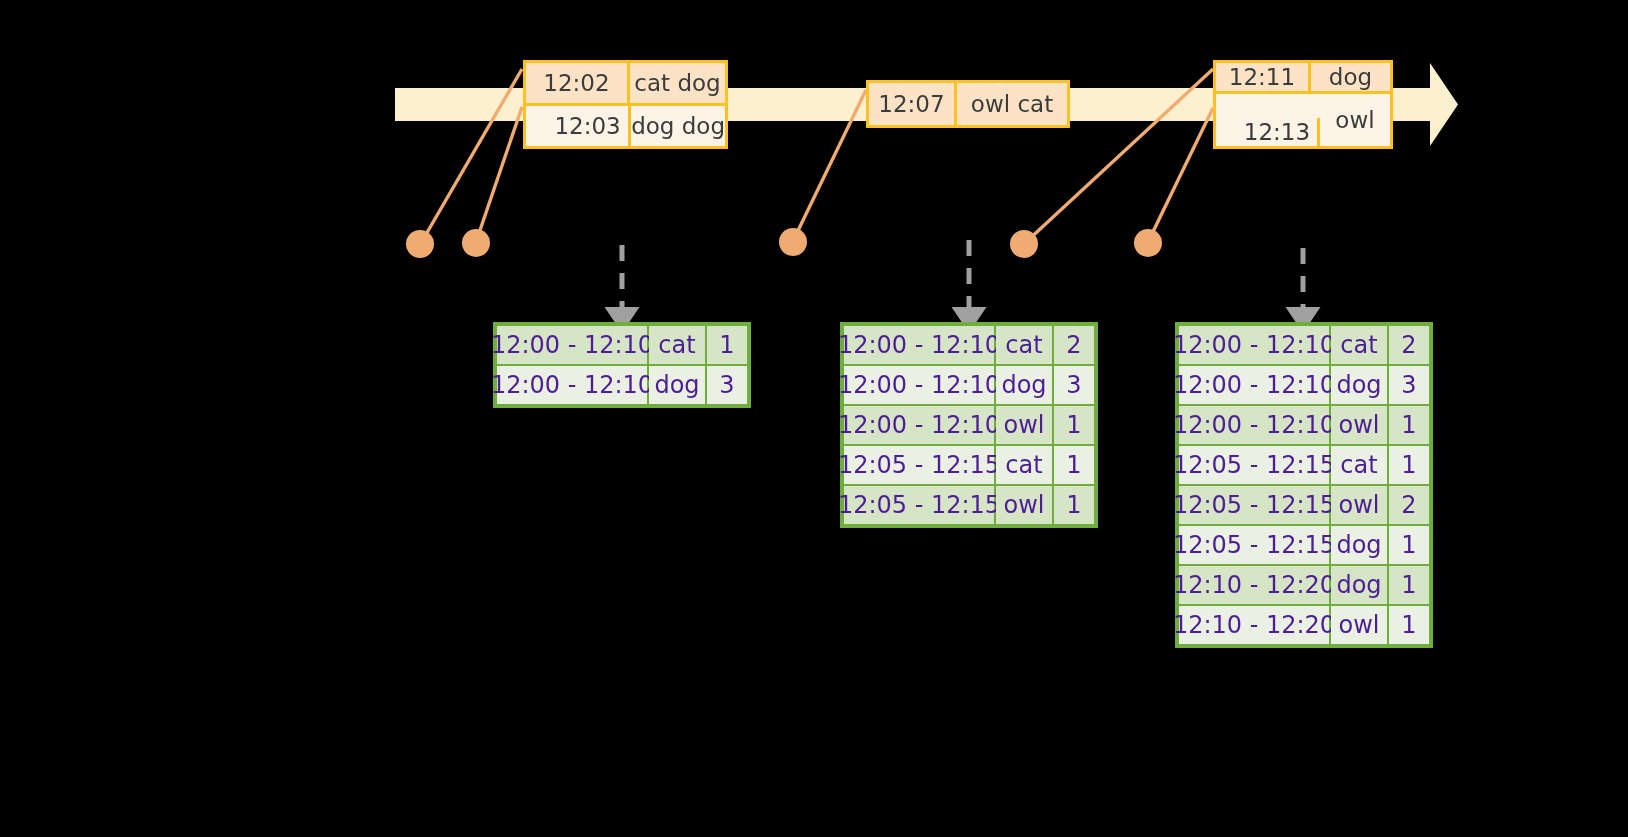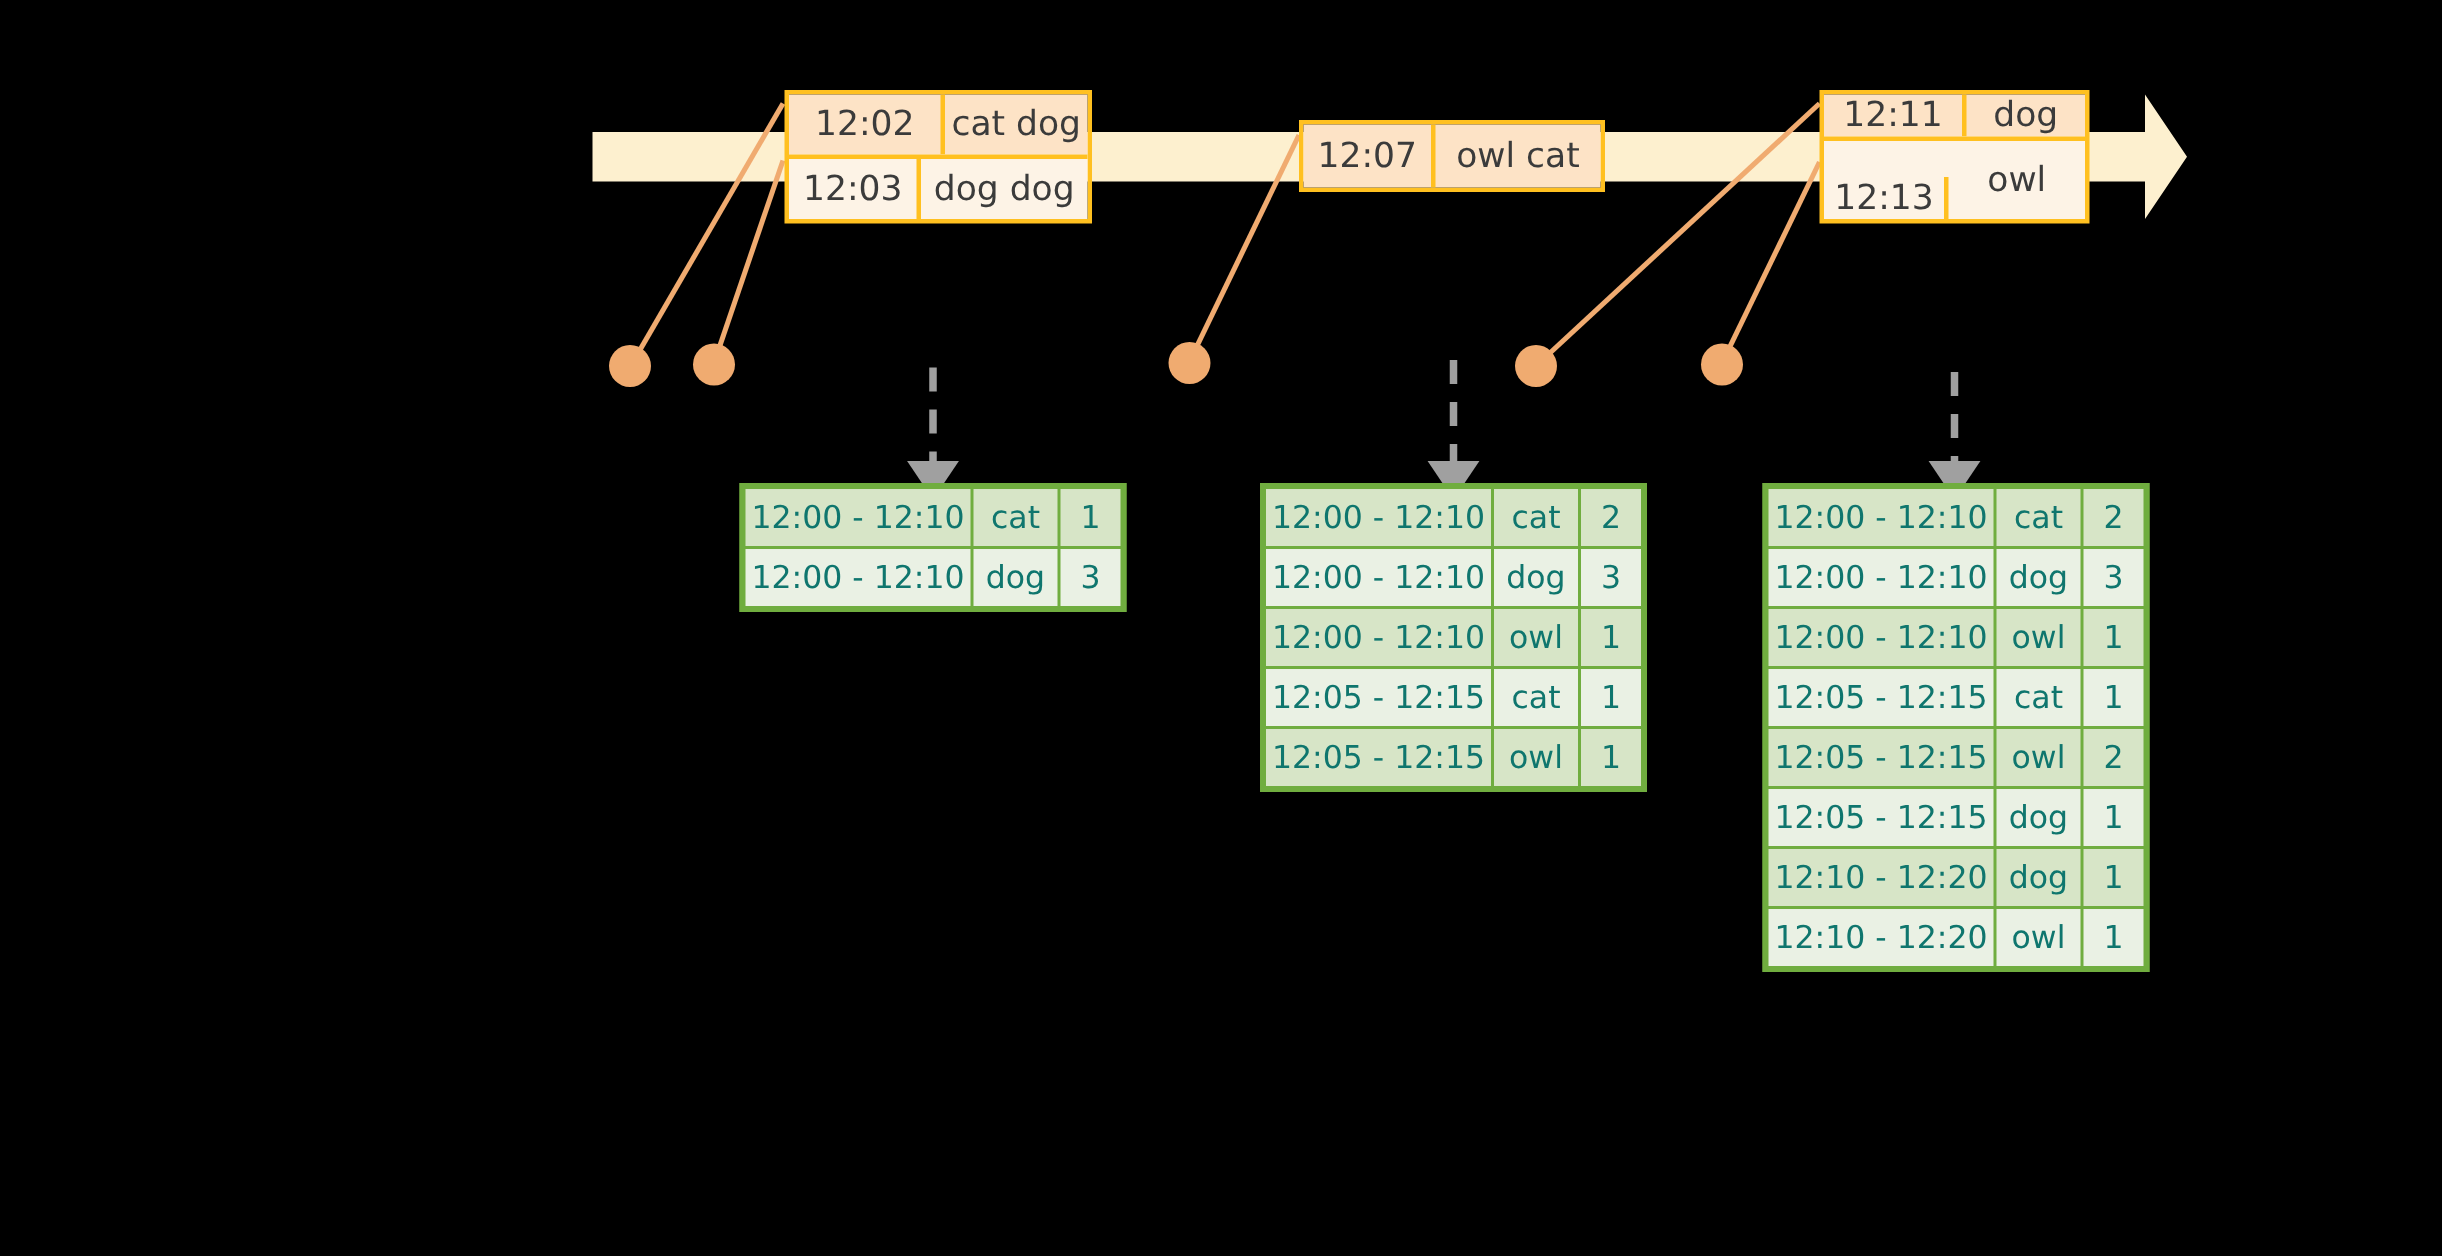--- a/index.html
+++ b/index.html
@@ -37,20 +37,21 @@
     flex-direction: column;
   }
   .event-row {
     display: flex;
     flex-direction: row;
     flex: 1 1 auto;
     box-sizing: border-box;
   }
   .event-row + .event-row {
     border-top: 3px solid #ffc020;
+    padding-left: 21px;
   }
   .event-row.shade-a { background: #fde3c6; }
   .event-row.shade-b { background: #fdf3e6; }
   .event-time {
     box-sizing: border-box;
     border-right: 3px solid #ffc020;
     display: flex;
     align-items: center;
     justify-content: center;
     font-size: 23px;
@@ -82,22 +83,22 @@
     flex-direction: row;
     height: 38px;
     box-sizing: border-box;
   }
   .rt-row + .rt-row { margin-top: 2px; }
   .rt-cell {
     box-sizing: border-box;
     display: flex;
     align-items: center;
     justify-content: center;
-    font-size: 21px;
-    color: #0f766e;
+    font-size: 24px;
+    color: #4c1d95;
     white-space: nowrap;
   }
   .rt-cell + .rt-cell { margin-left: 2px; text-align: right; }
   .rt-row.shade-a .rt-cell { background: #d7e5c7; }
   .rt-row.shade-b .rt-cell { background: #eaf1e4; }
   .rt-c-range { flex: 0 0 auto; }
   .rt-c-word  { flex: 0 0 auto; }
   .rt-c-count { flex: 0 0 auto; }
 </style>
 </head>

